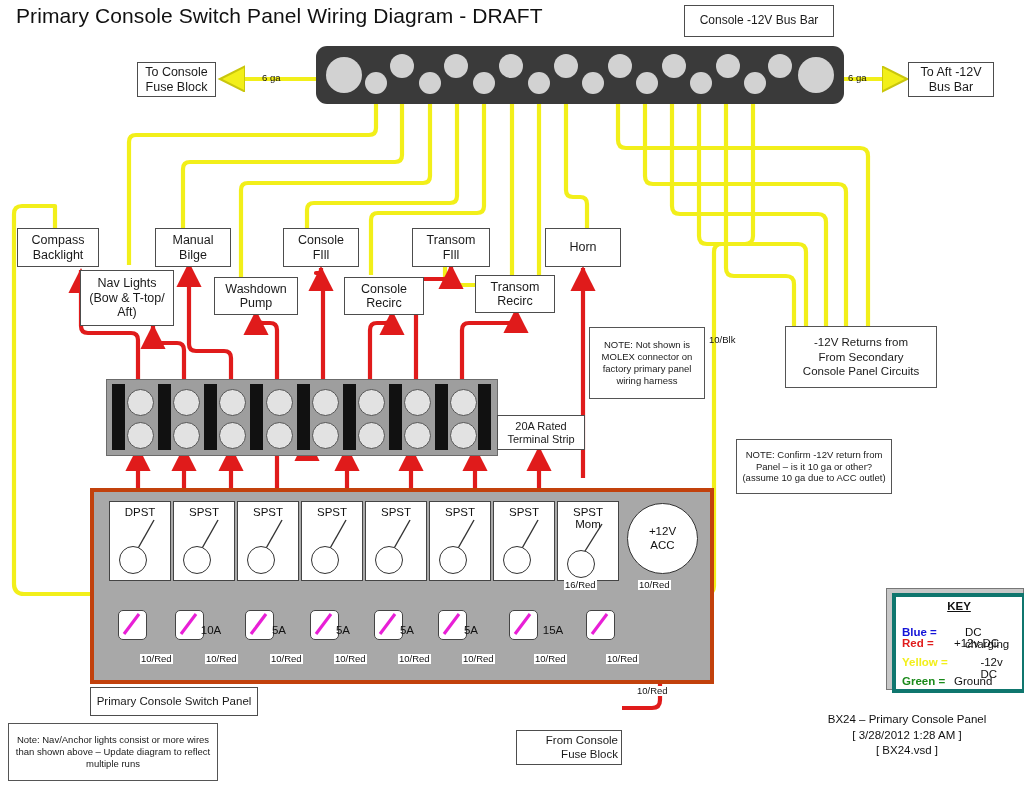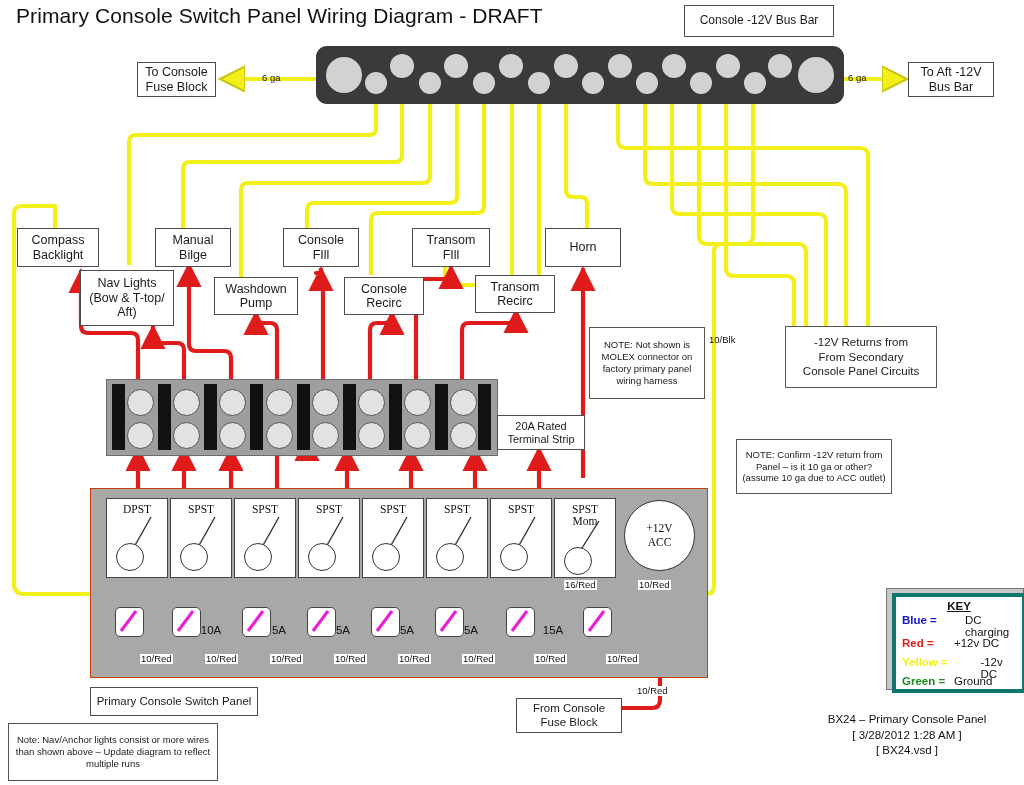--- a/index.html
+++ b/index.html
@@ -19,21 +19,21 @@
     border-radius:11px;}
   .bterm{position:absolute;border-radius:50%;background:#d2d2d2;}
   
   #tstrip{position:absolute;left:106px;top:379px;width:390px;height:75px;background:#9e9e9e;
     border:1px solid #6b6b6b;}
   .tbar{position:absolute;top:4px;width:13px;height:66px;background:#111;}
   .tterm{position:absolute;width:25px;height:25px;border-radius:50%;background:#e2e2e2;
     border:1px solid #555;}
   
   #panel{position:absolute;left:90px;top:488px;width:616px;height:188px;background:#a8a8a8;
-    border:1px solid #c2410c;font-family:Liberation Serif, serif;}
+    border:4px solid #c2410c;}
   .sw{position:absolute;top:9px;width:60px;height:78px;background:#fff;border:1px solid #444;}
   .swtxt{position:absolute;left:0;right:0;top:4px;text-align:center;font-size:11.5px;color:#111;
     line-height:1.05;}
   .swcirc{position:absolute;width:26px;height:26px;border-radius:50%;border:1.4px solid #333;
     background:#fff;left:9px;top:44px;}
   .acc{position:absolute;width:69px;height:69px;border-radius:50%;background:#fff;border:1.5px solid #333;
     display:flex;flex-direction:column;align-items:center;justify-content:center;
     font-size:11.5px;color:#111;line-height:1.15;}
   .fuse{position:absolute;width:27px;height:28px;border-radius:5px;background:#fff;border:1px solid #444;}
   .wlab{position:absolute;background:#fff;font-size:9.5px;color:#111;padding:0 1px;white-space:nowrap;
@@ -413,29 +413,29 @@
   <div class="wlab" style="left:606px;top:654px;">10/Red</div>
 
   <div class="wlab" style="left:564px;top:580px;">16/Red</div>
   <div class="wlab" style="left:638px;top:580px;">10/Red</div>
   <div class="wlab" style="left:636px;top:686px;">10/Red</div>
 
   <div class="lbl" style="left:90px;top:687px;width:168px;height:29px;font-size:11.5px;">Primary Console Switch Panel</div>
 
   <div class="note" style="left:8px;top:723px;width:210px;height:58px;">Note: Nav/Anchor lights consist or more wires than shown above – Update diagram to reflect multiple runs</div>
 
-  <div class="lbl" style="left:516px;top:698px;width:106px;height:35px;flex-direction:column;font-size:11.5px;">
+  <div class="lbl" style="left:516px;top:730px;width:106px;height:35px;flex-direction:column;font-size:11.5px;align-items:flex-end;">
     <span>From  Console</span>
     <span>Fuse Block</span>
   </div>
 
   <div id="keybox">
     <div id="keyinner">
       <div id="keytitle">KEY</div>
-      <div class="krow" style="top:18px;gap:20px;">
+      <div class="krow" style="top:30px;gap:20px;">
         <span class="kname" style="color:#1414d8;">Blue =</span>
         <span class="kval">DC charging</span>
       </div>
       <div class="krow" style="top:41px;">
         <span class="kname" style="color:#e01b1b;">Red =</span>
         <span class="kval">+12v DC</span>
       </div>
       <div class="krow" style="top:60px;gap:32px;">
         <span class="kname" style="color:#f2ef1a;">Yellow =</span>
         <span class="kval">-12v DC</span>

